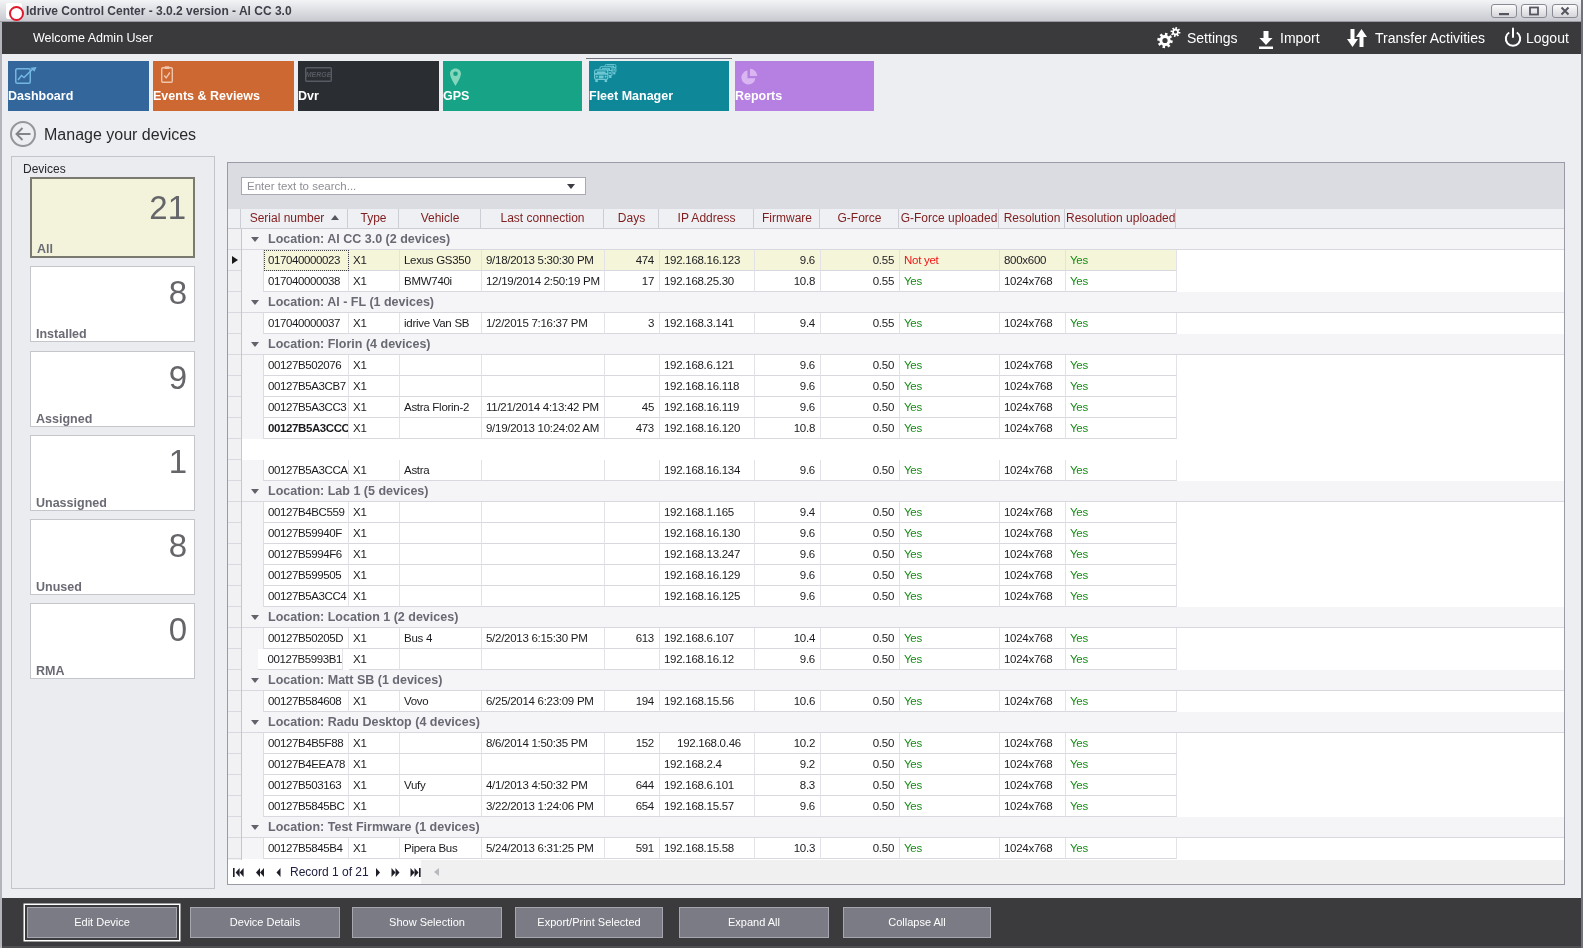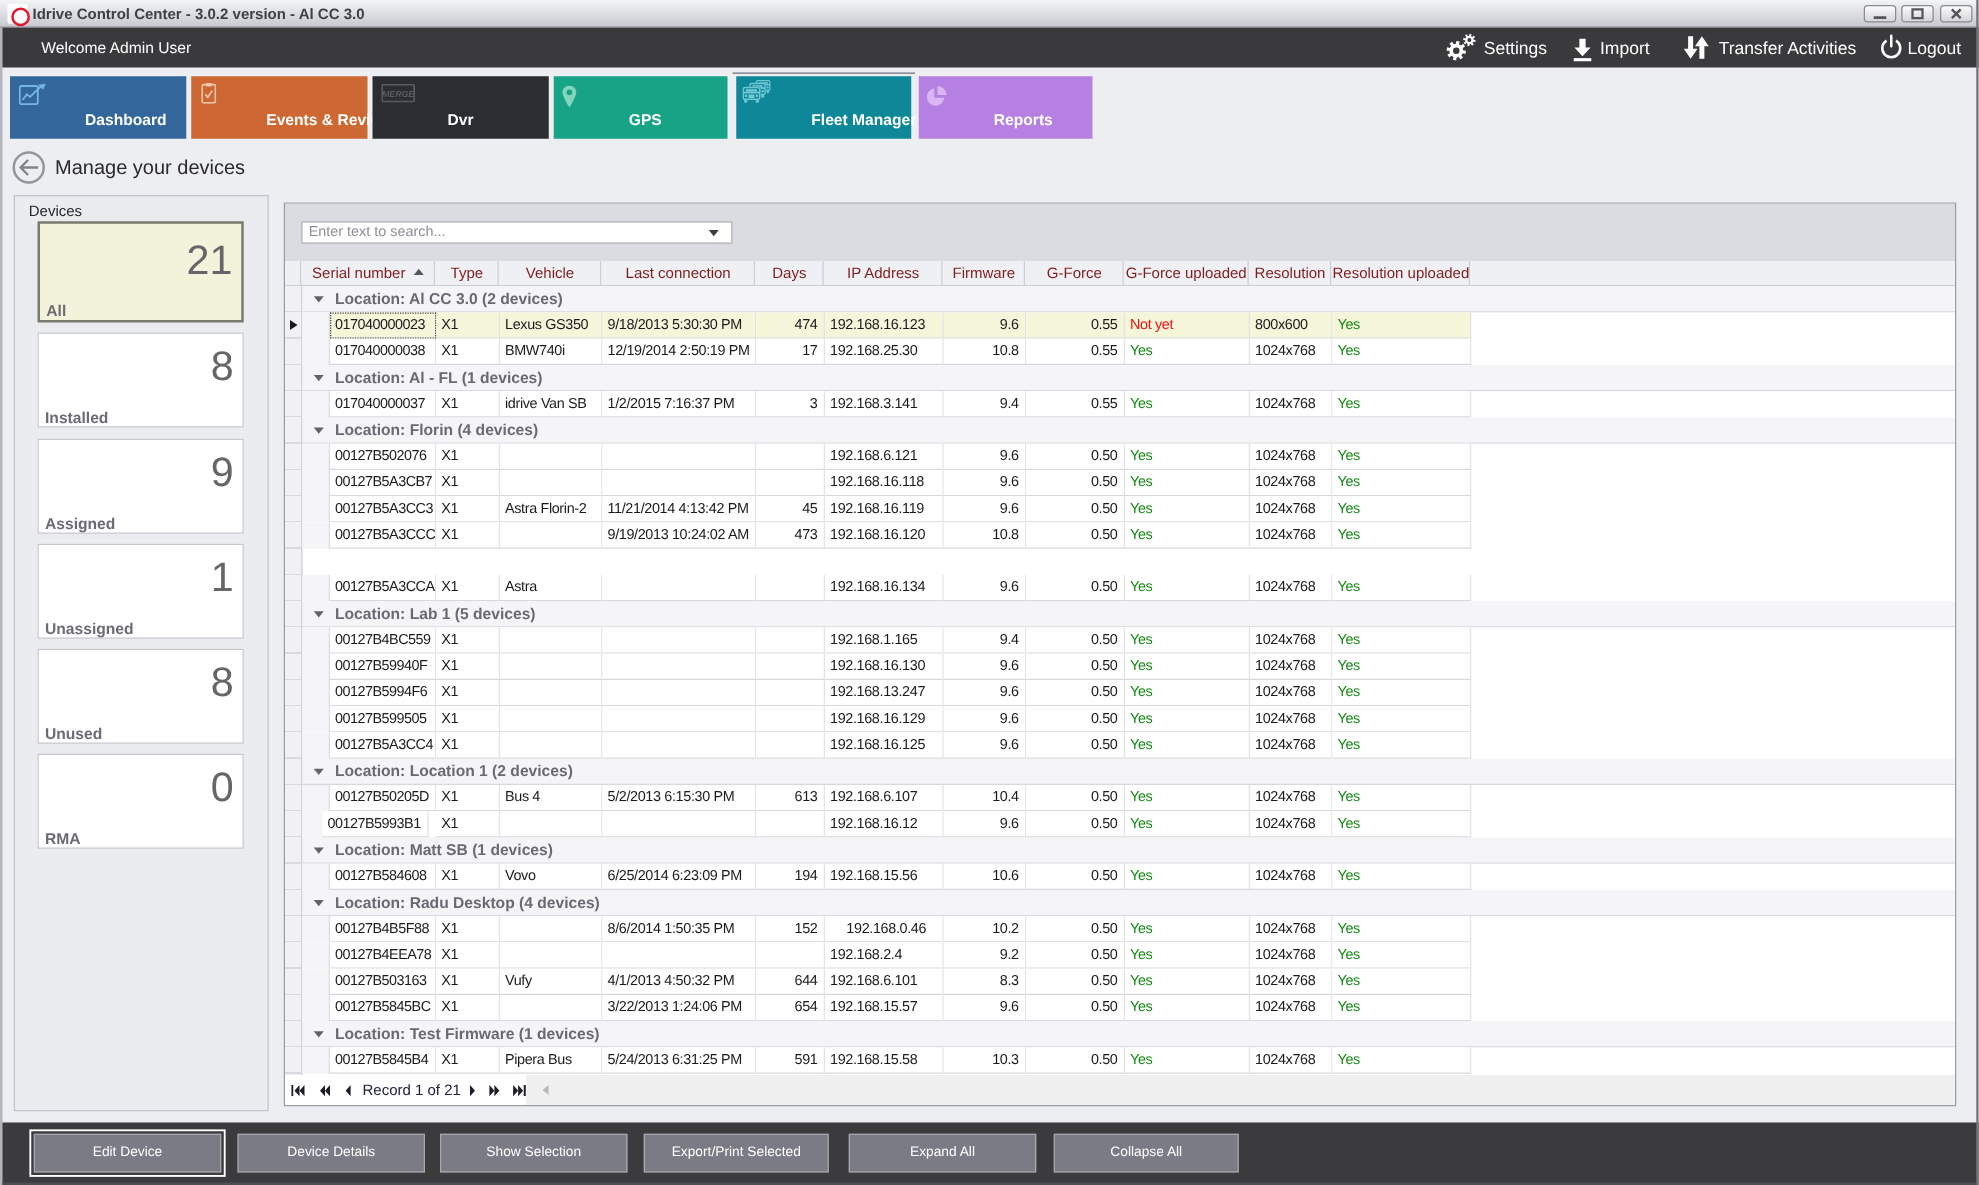--- a/index.html
+++ b/index.html
@@ -15,21 +15,21 @@
   border:1px solid #8a8a94; border-radius:3px; }
 .winbtn svg { display:block; margin:0 auto; }
 
 .welcomebar { position:absolute; left:0; top:22px; width:1583px; height:32px; background:#3a3a3d; color:#fff; }
 .welcometxt { position:absolute; left:33px; top:9px; font-size:12.5px; }
 .menuitem { position:absolute; top:8px; font-size:14px; color:#fff; }
 .micon { position:absolute; top:4px; }
 
 .tab { position:absolute; top:61px; height:50px; }
 .tabicon { position:absolute; }
-.tablabel { position:absolute; left:24px; bottom:8px; font-size:12.5px; font-weight:bold; color:#fff; white-space:nowrap;padding-left:36px; }
+.tablabel { position:absolute; left:0; bottom:8px; font-size:12.5px; font-weight:bold; color:#fff; white-space:nowrap; }
 .seltabline { position:absolute; left:586px; top:58px; width:146px; height:1px; background:#70707a; }
 
 .backcirc { position:absolute; left:10px; top:121px; width:26px; height:26px; border:2px solid #95959c; border-radius:50%; }
 .heading { position:absolute; left:44px; top:126px; font-size:16px; color:#2a2a2c; }
 
 .leftpanel { position:absolute; left:11px; top:156px; width:204px; height:733px;
   background:#ebecef; border:1px solid #c3c4cb; }
 .devlabel { position:absolute; left:11px; top:5px; font-size:12px; color:#26262e; }
 .card { position:absolute; left:18px; width:165px; background:#fff; border:1px solid #c5c6cc; }
 .selcard { background:#f3f3db; border:2px solid #7a7a70; }
@@ -352,21 +352,21 @@
       <span class="cell ar" style="left:363px;width:55px;">45</span>
       <span class="cell" style="left:418px;width:95px;">192.168.16.119</span>
       <span class="cell ar" style="left:513px;width:66px;">9.6</span>
       <span class="cell ar" style="left:579px;width:79px;">0.50</span>
       <span class="cell cgrn" style="left:658px;width:100px;">Yes</span>
       <span class="cell" style="left:758px;width:66px;">1024x768</span>
       <span class="cell cgrn" style="left:824px;width:111px;">Yes</span>
     </div>
 <div class="drow" style="top:255px;">
       <span class="ind"></span>
-      <span class="cell serialc" style="left:22px;width:85px;">00127B5A3CCC</span>
+      <span class="cell serialc" style="left:22px;width:85px;font-weight:bold;">00127B5A3CCC</span>
       <span class="cell" style="left:107px;width:51px;">X1</span>
       <span class="cell" style="left:158px;width:82px;"></span>
       <span class="cell" style="left:240px;width:123px;">9/19/2013 10:24:02 AM</span>
       <span class="cell ar" style="left:363px;width:55px;">473</span>
       <span class="cell" style="left:418px;width:95px;">192.168.16.120</span>
       <span class="cell ar" style="left:513px;width:66px;">10.8</span>
       <span class="cell ar" style="left:579px;width:79px;">0.50</span>
       <span class="cell cgrn" style="left:658px;width:100px;">Yes</span>
       <span class="cell" style="left:758px;width:66px;">1024x768</span>
       <span class="cell cgrn" style="left:824px;width:111px;">Yes</span>
@@ -472,21 +472,21 @@
       <span class="cell ar" style="left:363px;width:55px;">613</span>
       <span class="cell" style="left:418px;width:95px;">192.168.6.107</span>
       <span class="cell ar" style="left:513px;width:66px;">10.4</span>
       <span class="cell ar" style="left:579px;width:79px;">0.50</span>
       <span class="cell cgrn" style="left:658px;width:100px;">Yes</span>
       <span class="cell" style="left:758px;width:66px;">1024x768</span>
       <span class="cell cgrn" style="left:824px;width:111px;">Yes</span>
     </div>
 <div class="drow" style="top:486px;">
       <span class="ind"></span>
-      <span class="cell serialc" style="left:16px;width:85px;">00127B5993B1</span>
+      <span class="cell serialc" style="left:16px;width:85px;text-align:right;">00127B5993B1</span>
       <span class="cell" style="left:107px;width:51px;">X1</span>
       <span class="cell" style="left:158px;width:82px;"></span>
       <span class="cell" style="left:240px;width:123px;"></span>
       <span class="cell ar" style="left:363px;width:55px;"></span>
       <span class="cell" style="left:418px;width:95px;">192.168.16.12</span>
       <span class="cell ar" style="left:513px;width:66px;">9.6</span>
       <span class="cell ar" style="left:579px;width:79px;">0.50</span>
       <span class="cell cgrn" style="left:658px;width:100px;">Yes</span>
       <span class="cell" style="left:758px;width:66px;">1024x768</span>
       <span class="cell cgrn" style="left:824px;width:111px;">Yes</span>

